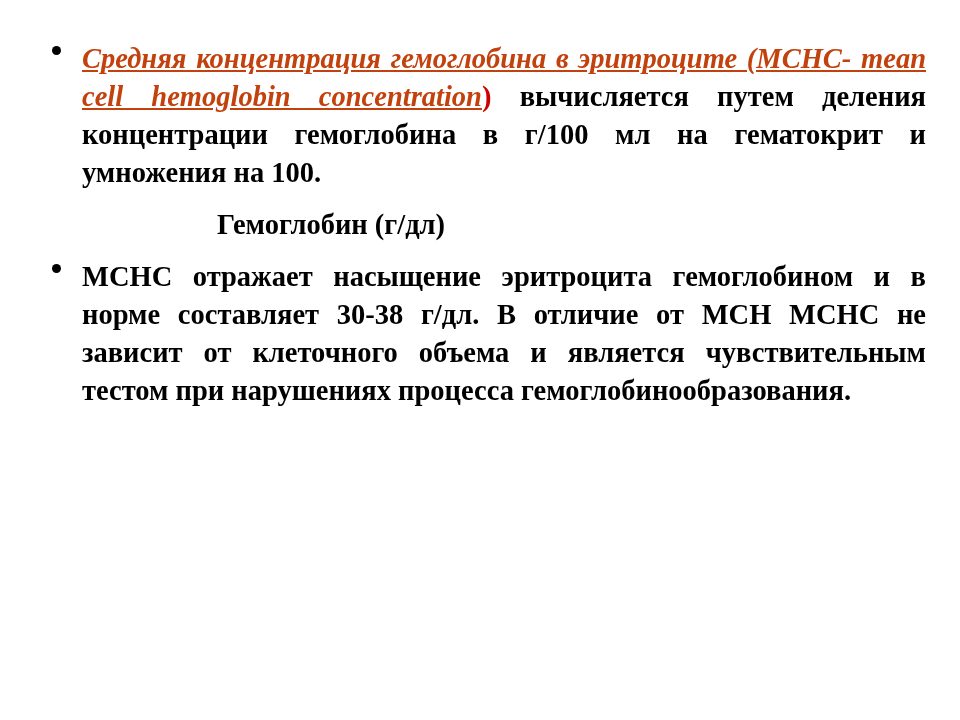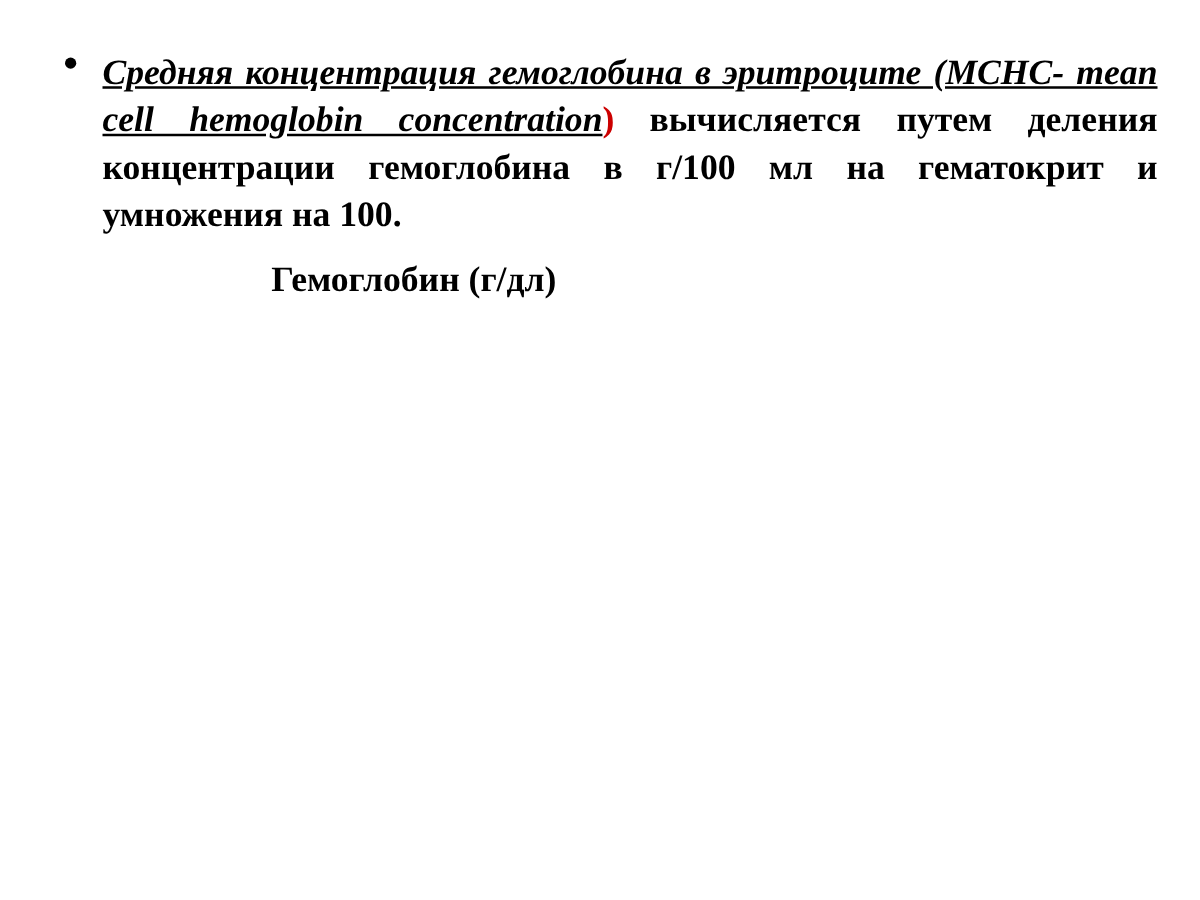--- a/index.html
+++ b/index.html
@@ -42,21 +42,21 @@
   }
   .para {
     font-size: 28.5px;
     font-weight: bold;
     line-height: 1.33;
     text-align: justify;
     text-justify: inter-word;
     margin: 0;
   }
   .hl {
-    color: #000000;
+    color: #c2410c;
     font-style: italic;
     text-decoration: underline;
   }
   .hl-plain {
     color: #cc0000;
     font-style: normal;
     text-decoration: none;
   }
   .formula-block {
     margin-top: 14px;
@@ -91,16 +91,20 @@
 
     <li class="bullet">
       <span class="dot"></span>
       <p class="para"><span class="hl">Средняя концентрация гемоглобина в эритроците (MCHC- mean cell hemoglobin concentration</span><span class="hl-plain">)</span><span> вычисляется путем деления концентрации гемоглобина в г/100 мл на гематокрит и умножения на 100.</span></p>
     </li>
 
     <div class="formula-block">
       <div class="formula-line formula-num">Гемоглобин (г/дл)</div>
     </div>
 
+    <li class="bullet second-bullet">
+      <span class="dot"></span>
+      <p class="para">MCHC отражает насыщение эритроцита гемоглобином и в норме составляет 30-38 г/дл. В отличие от MCH MCHC не зависит от клеточного объема и является чувствительным тестом при нарушениях процесса гемоглобинообразования.</p>
+    </li>
 
   </ul>
 
 </div>
 
 </body></html>

